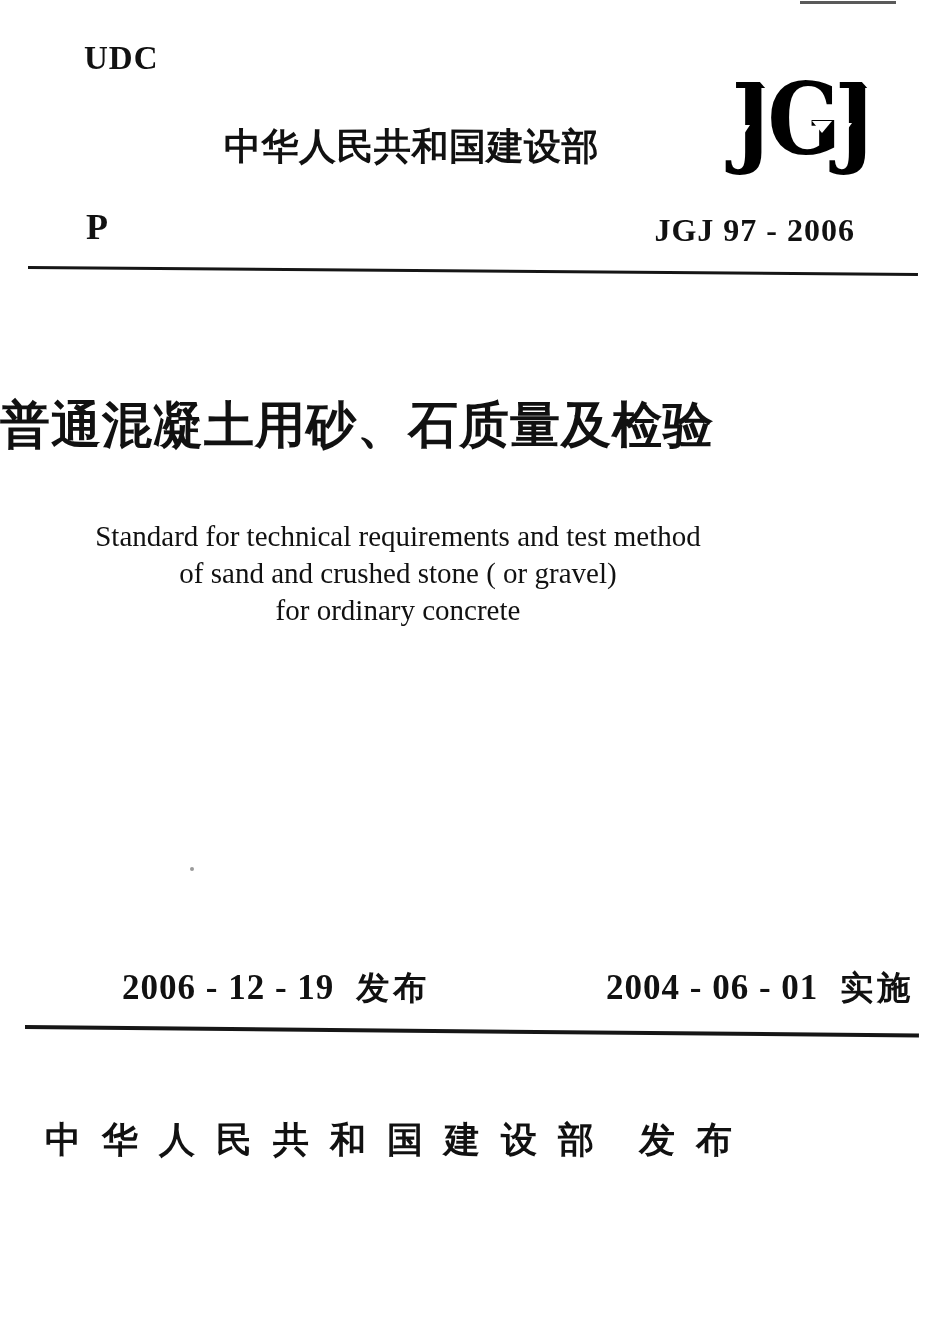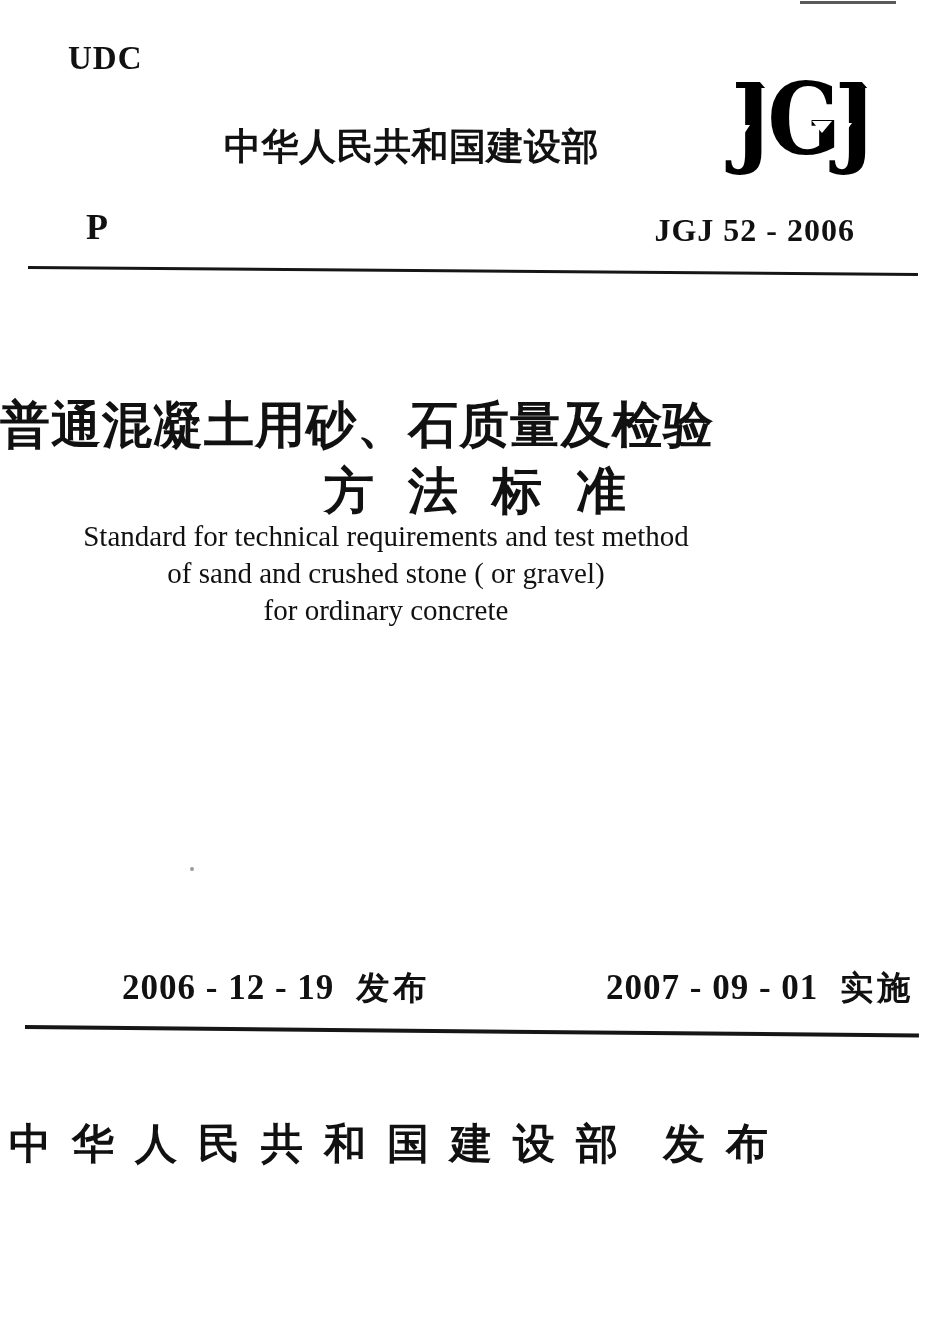--- a/index.html
+++ b/index.html
@@ -19,21 +19,21 @@
   }
   
   .scan-topline {
     position: absolute;
     left: 800px; top: 1px;
     width: 96px; height: 3px;
     background: #5a5a5a;
   }
   .udc {
     position: absolute;
-    left: 68px; top: 40px;
+    left: 84px; top: 40px;
     font-family: "Liberation Serif", serif;
     font-weight: bold;
     font-size: 33px;
     letter-spacing: 1px;
     text-align: right;
   }
   .std-type {
     position: absolute;
     left: 224px; top: 122px;
     font-size: 37px;
@@ -123,21 +123,21 @@
     font-family: "Liberation Serif", serif;
     font-weight: bold;
     font-size: 50px;
     letter-spacing: 34px;
     padding-left: 34px;
     box-sizing: border-box;
     white-space: nowrap;
   }
   .title-en {
     position: absolute;
-    left: 0;
+    left: 12px;
     width: 772px;
     text-align: center;
     font-family: "Liberation Serif", serif;
     font-size: 29px;
     white-space: nowrap;
   }
   .title-en.l1 { top: 520px; }
   .title-en.l2 { top: 557px; }
   .title-en.l3 { top: 594px; }
 
@@ -174,21 +174,21 @@
   }
   .date-issue { left: 74px; }
   .date-impl  { left: 558px; }
 
   .publisher-row {
     position: absolute;
     left: 0; top: 1116px;
     width: 798px;
     text-align: center;
     font-weight: bold;
-    font-size: 42px;
+    font-size: 36px;
     white-space: nowrap;
   }
   .publisher-name { letter-spacing: 21px; }
   .publish-action { letter-spacing: 21px; margin-left: 24px; }
 </style>
 </head>
 <body>
 
 <div class="page">
 
@@ -202,39 +202,38 @@
     <div class="logo-text">JGJ</div>
     <div class="bevel b1"></div>
     <div class="bevel b2"></div>
     <div class="bevel b3"></div>
     <div class="bevel b4"></div>
     <div class="bevel b5"></div>
   </div>
 
   <div class="class-code">P</div>
 
-  <div class="std-number">JGJ 52 - 2006</div>
+  <div class="std-number">JGJ 97 - 2006</div>
 
   <div class="rule rule-header"></div>
 
   <div class="title-cn-1">普通混凝土用砂、石质量及检验</div>
-  <div class="title-cn-2">方法标准</div>
 
   <div class="title-en l1">Standard for technical requirements and test method</div>
   <div class="title-en l2">of sand and crushed stone ( or gravel)</div>
   <div class="title-en l3">for ordinary concrete</div>
 
   <div class="scan-speck"></div>
 
   <div class="date-row">
     <div class="date-group date-issue">
       <span class="num">2006 - 12 - 19</span><span class="lbl">发布</span>
     </div>
     <div class="date-group date-impl">
-      <span class="num">2007 - 09 - 01</span><span class="lbl">实施</span>
+      <span class="num">2004 - 06 - 01</span><span class="lbl">实施</span>
     </div>
   </div>
 
   <div class="rule rule-footer"></div>
 
   <div class="publisher-row">
     <span class="publisher-name">中华人民共和国建设部</span><span class="publish-action">发布</span>
   </div>
 
 </div>

